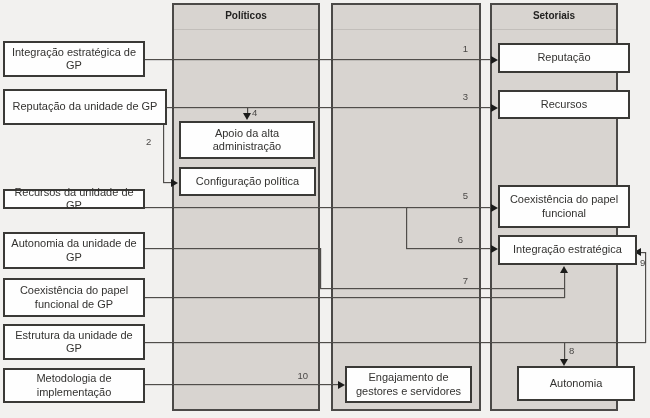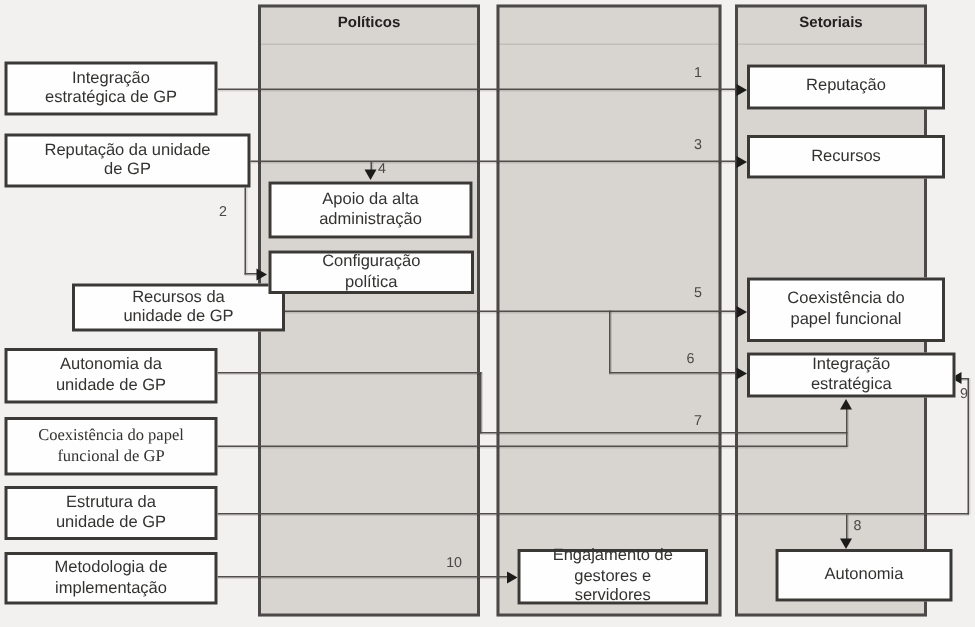--- a/index.html
+++ b/index.html
@@ -24,21 +24,21 @@
     background:rgba(0,0,0,0.10);
   }
   .box{
     position:absolute;
     background:#fefefe;
     border:2px solid #3a3936;
     box-sizing:border-box;
     display:flex;align-items:center;justify-content:center;
     text-align:center;
     font-size:11px;line-height:1.22;color:#333230;
-    padding:1px 18px;
+    padding:1px 3px;
   }
   .hline{position:absolute;height:1px;background:#504d4a;box-shadow:0 1px 0 rgba(0,0,0,0.12);}
   .vline{position:absolute;width:1px;background:#504d4a;box-shadow:1px 0 0 rgba(0,0,0,0.12);}
   .num{
     position:absolute;font-size:9.5px;color:#4a4846;line-height:1;
   }
   .num.ra{text-align:right;width:20px;}
   .arr{position:absolute;width:0;height:0;}
   .arr-r{border-top:4px solid transparent;border-bottom:4px solid transparent;border-left:7px solid #1b1b1a;}
   .arr-l{border-top:4px solid transparent;border-bottom:4px solid transparent;border-right:7px solid #1b1b1a;}
@@ -106,27 +106,27 @@
 <div class="hline" style="left:145px;top:384px;width:193px;"></div>
 <div class="arr arr-r" style="left:338px;top:381px;"></div>
 <div class="num ra" style="left:288px;top:371px;">10</div>
 
 <div class="box" style="left:3px;top:41px;width:142px;height:36px;">
   <span>Integração estratégica de GP</span>
 </div>
 <div class="box" style="left:3px;top:89px;width:164px;height:36px;">
   <span>Reputação da unidade de GP</span>
 </div>
-<div class="box" style="left:3px;top:189px;width:142px;height:32px;margin-left:45px;">
+<div class="box" style="left:3px;top:189px;width:142px;height:20px;">
   <span>Recursos da unidade de GP</span>
 </div>
 <div class="box" style="left:3px;top:232px;width:142px;height:37px;">
   <span>Autonomia da unidade de GP</span>
 </div>
-<div class="box" style="left:3px;top:278px;width:142px;height:39px;font-family:Liberation Serif, serif;">
+<div class="box" style="left:3px;top:278px;width:142px;height:39px;">
   <span>Coexistência do papel funcional de GP</span>
 </div>
 <div class="box" style="left:3px;top:324px;width:142px;height:36px;">
   <span>Estrutura da unidade de GP</span>
 </div>
 <div class="box" style="left:3px;top:368px;width:142px;height:35px;">
   <span>Metodologia de implementação</span>
 </div>
 
 <div class="box" style="left:179px;top:121px;width:136px;height:38px;">

